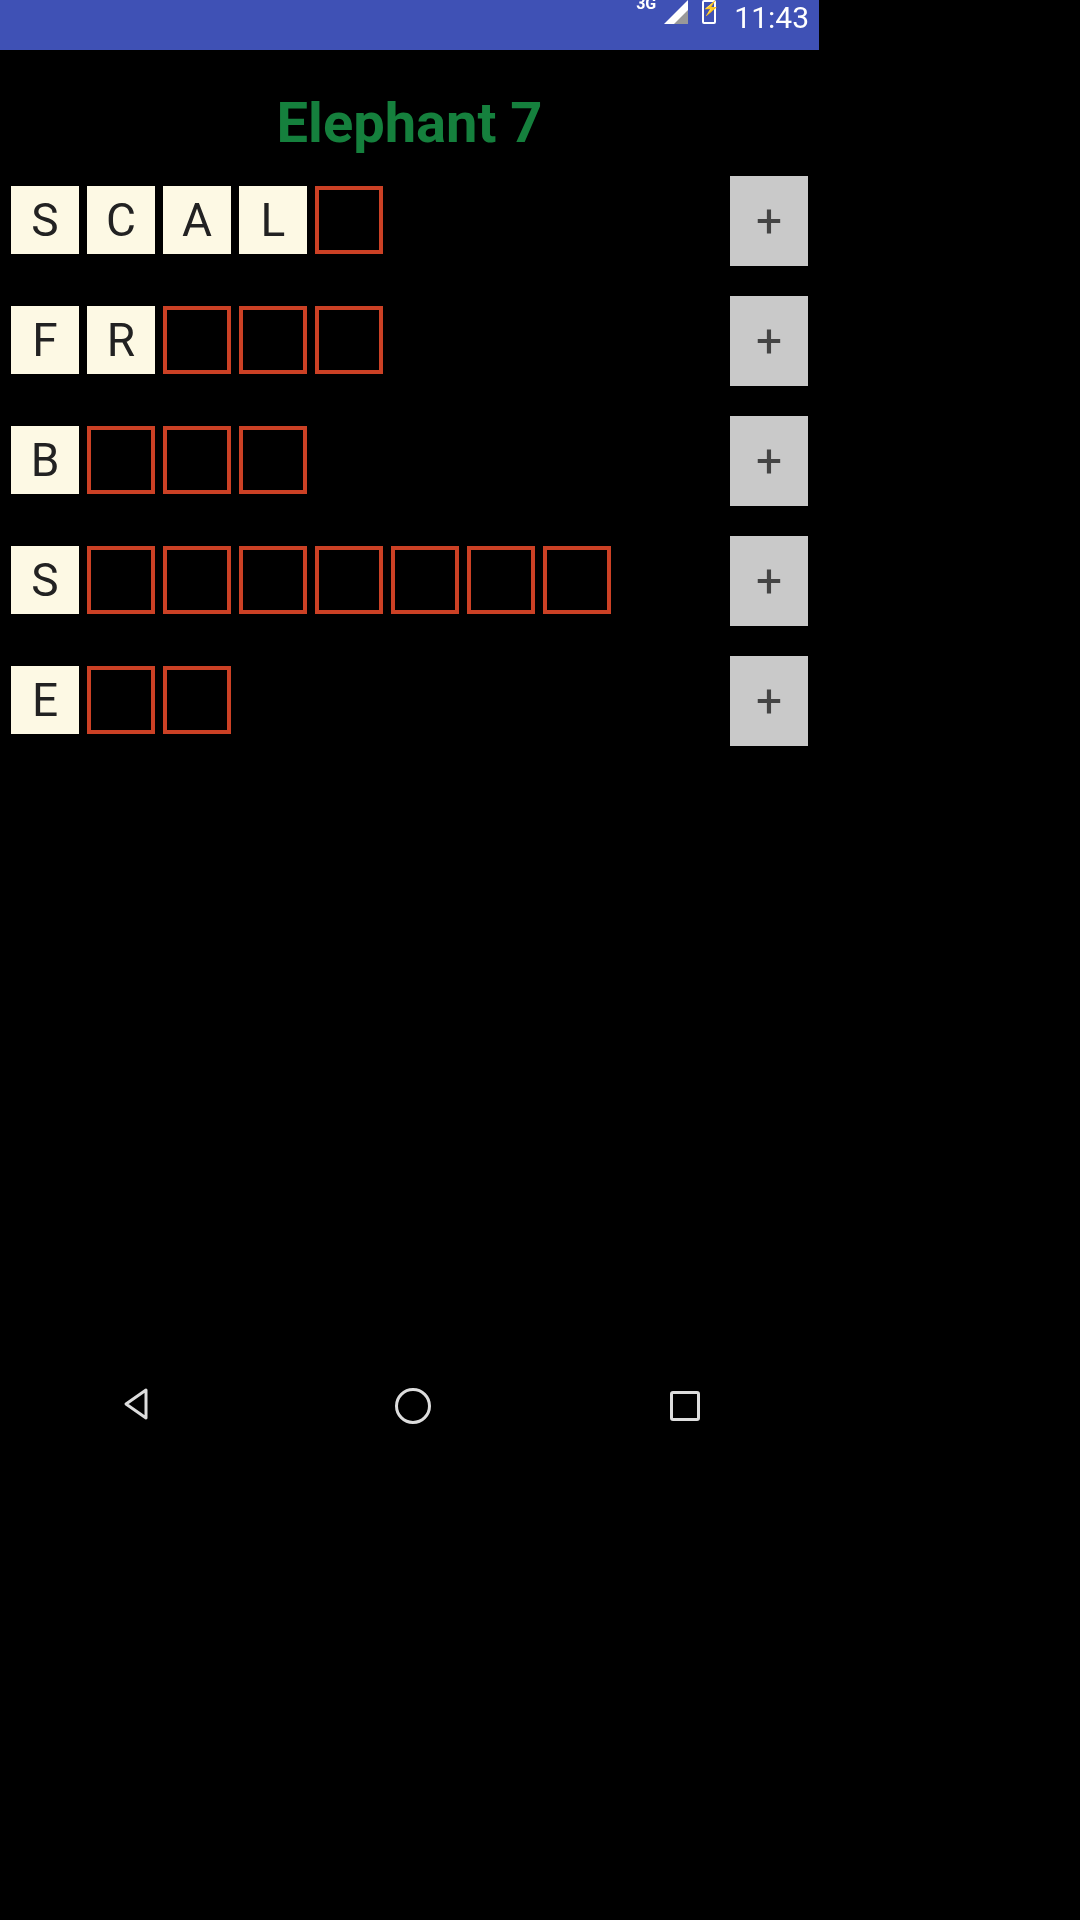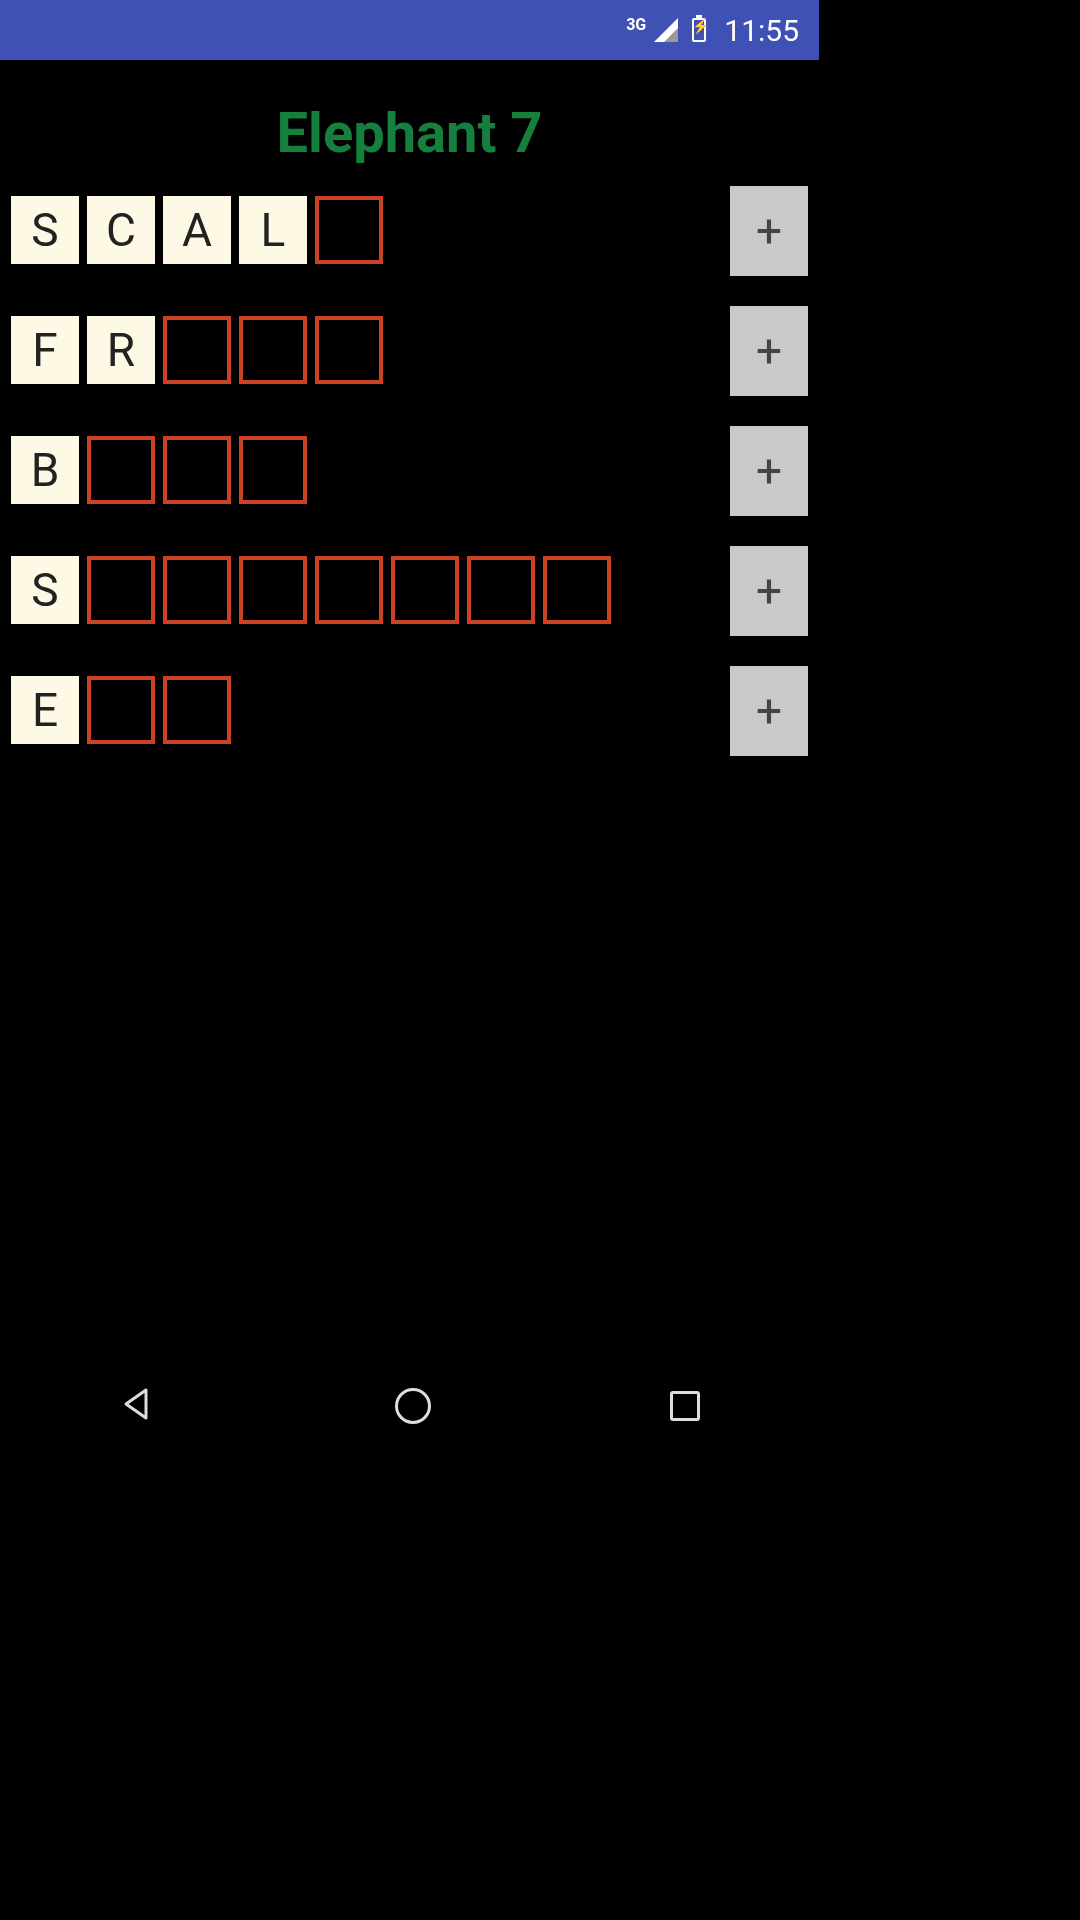--- a/index.html
+++ b/index.html
@@ -9,26 +9,26 @@
     }
     body {
       width: 819px;
       height: 1456px;
       background: #000;
       font-family: Roboto, Arial, sans-serif;
       overflow: hidden;
       position: relative;
     }
     .status-bar {
-      height: 60px;
+      height: 50px;
       background: #3F51B5;
       display: flex;
       justify-content: flex-end;
-      align-items: center;
-      padding-right: 20px;
+      align-items: flex-start;
+      padding-right: 10px;
       gap: 8px;
     }
     .status-3g {
       color: #fff;
       font-size: 16px;
       font-weight: bold;
       position: relative;
       top: -6px;
     }
     .signal-icon {
@@ -160,21 +160,21 @@
       border-radius: 3px;
     }
   </style>
 </head>
 <body>
 
 <div class="status-bar">
   <span class="status-3g">3G</span>
   <div class="signal-icon"></div>
   <div class="battery-icon"></div>
-  <span class="status-time">11:55</span>
+  <span class="status-time">11:43</span>
 </div>
 
 <div class="app-bar"></div>
 
 <h1 class="page-title">Elephant 7</h1>
 
 <div class="content">
 
   <div class="word-row">
     <div class="tiles">

